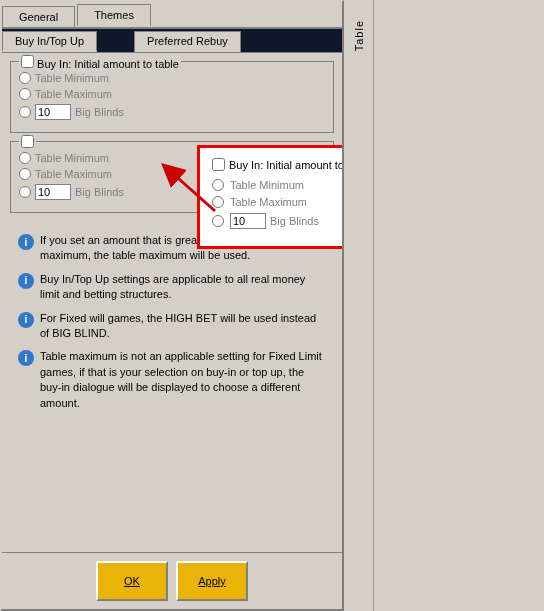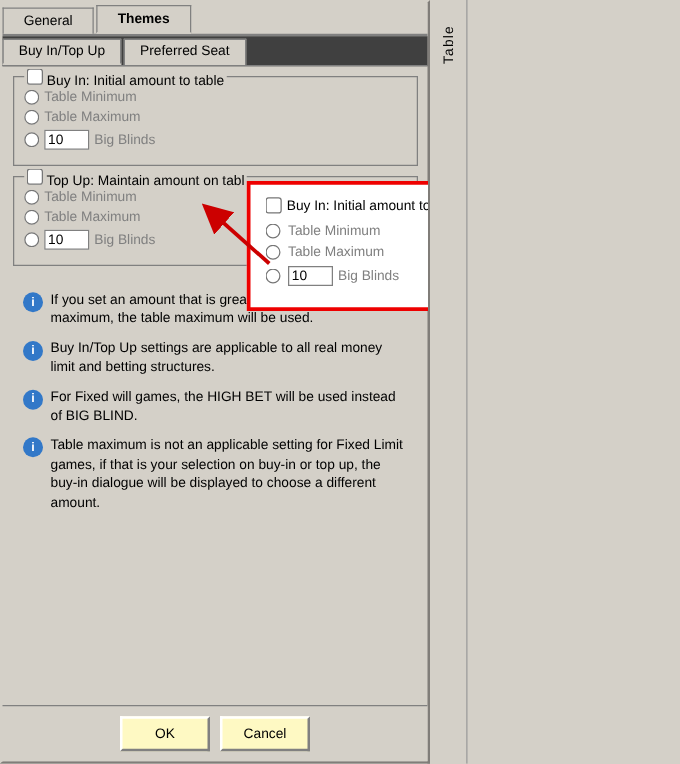--- a/index.html
+++ b/index.html
@@ -27,29 +27,30 @@
       cursor: pointer;
       font-size: 11px;
       margin-right: 2px;
       margin-top: 4px;
     }
     .tab-top.active {
       background: #d4d0c8;
       border-bottom: 2px solid #d4d0c8;
       margin-top: 2px;
       z-index: 2;
-      font-weight: bold;
+      font-weight: normal;
     }
 
     
     .tab-bar-second {
       display: flex;
-      background: #404040;
+      background: #0f172a;
       border-bottom: 1px solid #808080;
       padding-top: 2px;
+      gap: 35px;
     }
     .tab-second {
       padding: 3px 12px;
       border: 1px solid #808080;
       border-bottom: none;
       background: #d4d0c8;
       cursor: pointer;
       font-size: 11px;
       margin-right: 2px;
     }
@@ -138,32 +139,33 @@
     .button-bar {
       display: flex;
       justify-content: center;
       gap: 8px;
       padding: 8px;
       border-top: 1px solid #808080;
       background: #d4d0c8;
     }
     .btn {
       width: 72px;
-      height: 28px;
-      background: #fef9c3;
+      height: 40px;
+      background: #eab308;
       border: 2px solid;
       border-top-color: #fff;
       border-left-color: #fff;
       border-right-color: #808080;
       border-bottom-color: #808080;
       font-size: 11px;
       cursor: pointer;
       display: flex;
       align-items: center;
       justify-content: center;
+      text-decoration: underline;
     }
 
     
     .callout-box {
       position: absolute;
       top: 92px;
       left: 195px;
       width: 290px;
       border: 3px solid #e00;
       background: #fff;
@@ -267,21 +269,21 @@
       <div class="tab-top active">
         <span>Themes</span>
       </div>
     </div>
 
     <div class="tab-bar-second">
       <div class="tab-second active">
         <span>Buy In/Top Up</span>
       </div>
       <div class="tab-second">
-        <span>Preferred Seat</span>
+        <span>Preferred Rebuy</span>
       </div>
     </div>
 
     <div class="tab-container">
       <div class="scrollable-content" style="position:relative;">
 
         <div class="groupbox">
           <span class="groupbox-title">
             <input type="checkbox" style="">
             <span>Buy In: Initial amount to table</span>
@@ -299,21 +301,20 @@
               <input type="radio" name="buyin" style="">
               <input class="radio-input" type="text" value="10" style="">
               <span class="radio-label">Big Blinds</span>
             </div>
           </div>
         </div>
 
         <div class="groupbox">
           <span class="groupbox-title">
             <input type="checkbox" style="">
-            <span>Top Up: Maintain amount on tabl</span>
           </span>
           <div class="groupbox-content">
             <div class="radio-row">
               <input type="radio" name="topup" style="">
               <span class="radio-label">Table Minimum</span>
             </div>
             <div class="radio-row">
               <input type="radio" name="topup" style="">
               <span class="radio-label">Table Maximum</span>
             </div>
@@ -373,21 +374,21 @@
               <span class="callout-radio-label">Big Blinds</span>
             </div>
           </div>
         </div>
 
       </div>
     </div>
 
     <div class="button-bar">
       <button class="btn">OK</button>
-      <button class="btn">Cancel</button>
+      <button class="btn">Apply</button>
     </div>
 
   </div>
 
   <div class="right-panel">
 
     <div style="width:30px; height:100%; background:#d4d0c8; border-right:1px solid #999; display:flex; align-items:flex-start; justify-content:center; padding-top:20px;">
       <span style="writing-mode:vertical-rl; transform:rotate(180deg); font-size:11px; letter-spacing:1px;">Table</span>
     </div>
   </div>

